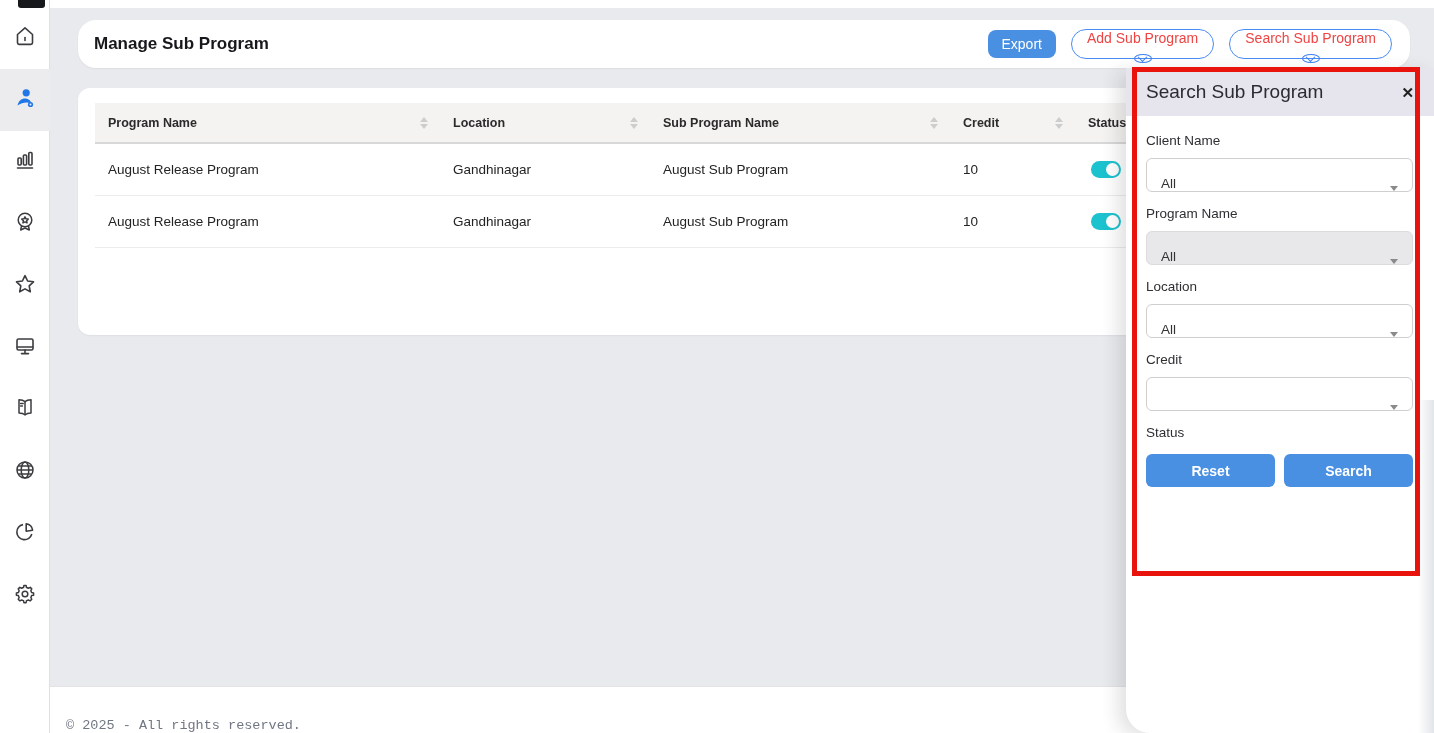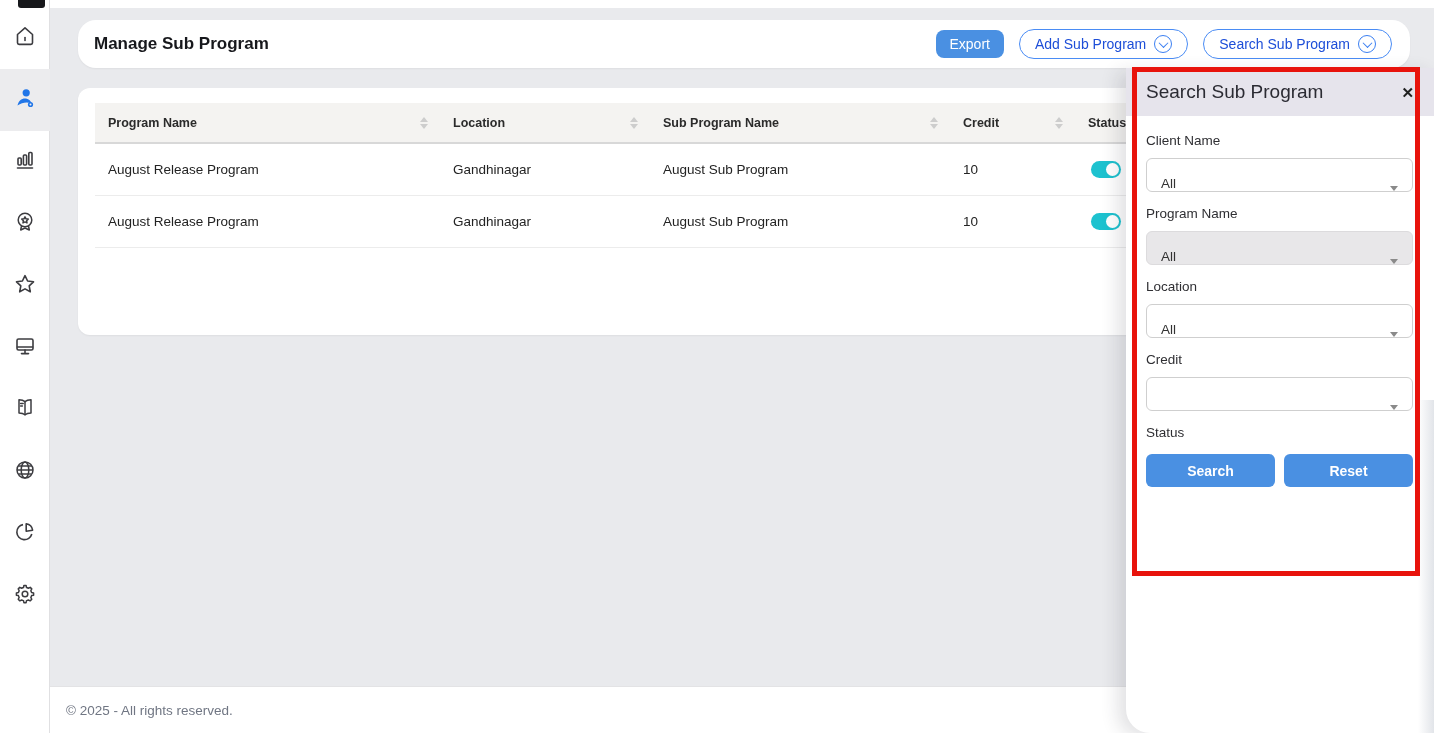--- a/index.html
+++ b/index.html
@@ -20,23 +20,23 @@
   .side-item svg { width:24px; height:24px; }
 
   
   .header-card { position:absolute; left:78px; top:20px; width:1332px; height:48px; background:#fff;
                  border-radius:18px; box-shadow:0 1px 2px rgba(0,0,0,.05);
                  display:flex; align-items:center; z-index:5; }
   .page-title { font-size:17px; font-weight:bold; color:#17181c; margin-left:16px; }
   .header-actions { margin-left:auto; margin-right:18px; display:flex; align-items:center; gap:15px;padding-left:7px; }
   .btn-solid { background:#4a90e2; color:#fff; border:none; border-radius:8px; height:28px;
                padding:0 14px; font-size:14px; font-family:inherit; cursor:pointer; }
-  .btn-outline { background:#fff; color:#1d4ed8; border:1px solid #4a8cf5; border-radius:16px;
+  .btn-outline { background:#fff; color:#ef4444; border:1px solid #4a8cf5; border-radius:16px;
                  height:30px; padding:0 15px; font-size:14px; font-family:inherit; cursor:pointer;
-                 display:flex; align-items:center; gap:8px; }
+                 display:flex; align-items:center; gap:8px;flex-direction:column; }
   .chev-circle { width:18px; height:18px; border:1.4px solid #3b7ff2; border-radius:50%;
                  display:inline-flex; align-items:center; justify-content:center; }
   .chev-circle::after { content:""; width:6px; height:6px; border-right:1.6px solid #3b7ff2;
                  border-bottom:1.6px solid #3b7ff2; transform:rotate(45deg) translate(-1px,-1px); }
 
   
   .table-card { position:absolute; left:78px; top:88px; width:1332px; height:247px; background:#fff;
                 border-radius:12px; box-shadow:0 1px 2px rgba(0,0,0,.05); z-index:5; overflow:hidden; }
   table { border-collapse:collapse; table-layout:fixed; width:1298px; margin:15px 17px 0 17px; }
   col.c1{width:345px} col.c2{width:210px} col.c3{width:300px} col.c4{width:125px} col.c5{width:auto}
@@ -50,21 +50,21 @@
   tbody td { height:52px; font-size:13.5px; color:#232323; padding-left:13px;
              border-bottom:1px solid #ececec; background:#fff; }
   .toggle { width:30px; height:17px; border-radius:9px; background:#1dc2cf; position:relative;
             cursor:pointer; margin-left:3px; }
   .toggle::after { content:""; position:absolute; right:2px; top:2px; width:13px; height:13px;
             border-radius:50%; background:#fff; }
   .summary { margin:28px 0 0 20px; font-size:13.5px; color:#2a2a2a; }
 
   
   .footer { position:absolute; left:50px; right:0; top:686px; height:47px; background:#fff;
-            border-top:1px solid #e3e3e5; z-index:4; display:flex; align-items:center; }
+            border-top:1px solid #e3e3e5; z-index:4; display:flex; align-items:flex-end;font-family:Liberation Mono, monospace; }
   .copyright { color:#707683; font-size:13.5px; margin-left:16px; }
 
   
   .panel { position:absolute; left:1126px; top:68px; width:308px; height:665px; background:#fff;
            z-index:50; border-bottom-left-radius:24px; box-shadow:-8px 4px 18px rgba(40,40,60,.14); }
   .panel-head { height:48px; background:#e6e4ec; display:flex; align-items:center;
                 padding:0 20px; }
   .panel-title { font-size:19px; color:#2b2b33; }
   .panel-close { margin-left:auto; font-size:15px; font-weight:bold; color:#1f1f1f; cursor:pointer;
                  line-height:1; }
@@ -287,21 +287,21 @@
       <label class="flabel">Credit</label>
       <div class="fselect">
         <span></span>
         <span class="caret"></span>
       </div>
     </div>
     <div class="fgroup">
       <label class="flabel">Status</label>
     </div>
     <div class="panel-btns">
+      <button class="btn-panel">Reset</button>
       <button class="btn-panel">Search</button>
-      <button class="btn-panel">Reset</button>
     </div>
   </div>
 </aside>
 
 <div class="right-edge-shade"></div>
 
 <div class="red-box"></div>
 
 </body></html>

